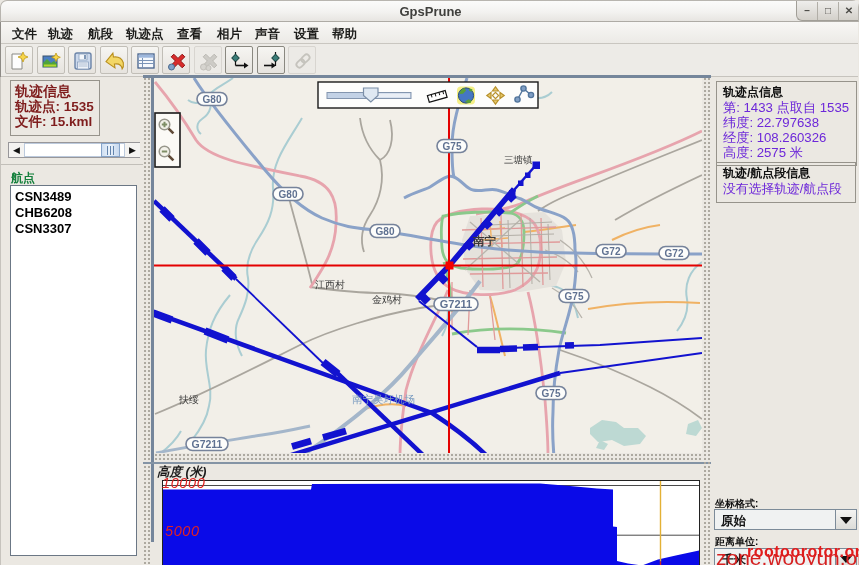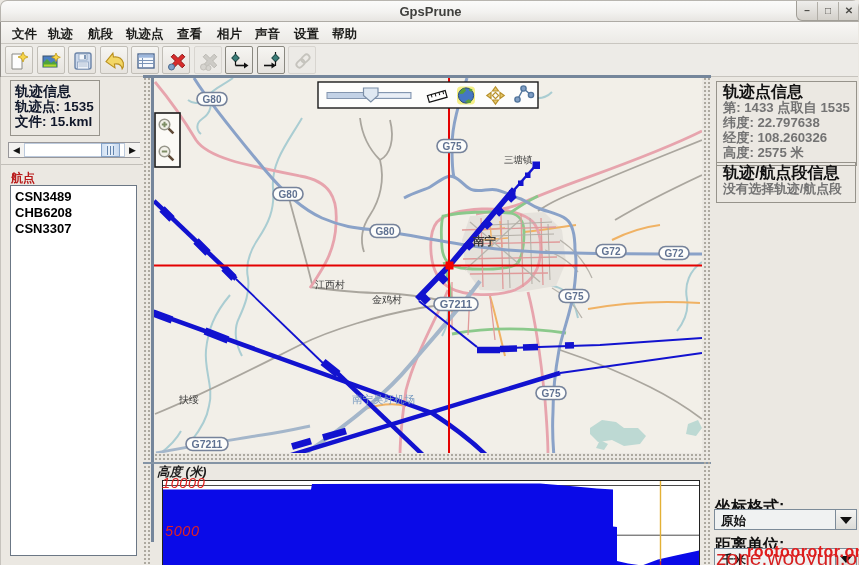--- a/index.html
+++ b/index.html
@@ -13,47 +13,47 @@
 #menubar{position:absolute;left:1px;top:22px;width:857px;height:22px;background:linear-gradient(#f8f7f5,#eceae6);border-bottom:1px solid #c9c6c0;}
 #menubar span{position:absolute;top:4px;font-size:12.5px;font-weight:bold;color:#1d1d1b;}
 
 #toolbar{position:absolute;left:1px;top:44px;width:857px;height:33px;background:#edebe7;border-bottom:1px solid #c6c3bd;}
 .tbtn{position:absolute;top:2px;width:28px;height:28px;border:1px solid #c1beb7;border-radius:2px;background:linear-gradient(#f6f5f2,#e6e3de);}
 .tbtn svg{position:absolute;left:3px;top:3px;}
 .tbtn.dis{border-color:#d8d5d0;background:#eceae6;}
 
 #leftpanel{position:absolute;left:0;top:77px;width:143px;height:488px;background:#ebe8e2;border-left:1px solid #c6c3bd;}
 #infobox{position:absolute;left:9px;top:2.5px;width:90px;height:56px;border:1px solid #96938b;}
-#infobox div{margin:0 0 0 4px;font-size:13.5px;font-weight:bold;color:#0f172a;line-height:15px;white-space:nowrap;}
+#infobox div{margin:0 0 0 4px;font-size:13.5px;font-weight:bold;color:#7f1d1d;line-height:15px;white-space:nowrap;}
 #hscroll{position:absolute;left:7px;top:65px;width:132px;height:16px;border:1px solid #98979a;background:#fbfbfb;}
 .sbtn{position:absolute;top:0;width:15px;height:14px;background:#f4f3f1;font-size:9px;line-height:14px;text-align:center;color:#111;}
 #strack{position:absolute;left:15px;top:0;width:101px;height:14px;border:1px solid #bccadd;background:#fff;}
 #sthumb{position:absolute;left:92px;top:0;width:19px;height:14px;background:linear-gradient(90deg,#cfdff2,#eaf2fb 45%,#c7d8ee);border:1px solid #85a3c9;}
 #sthumb:before{content:"";position:absolute;left:4.5px;top:2px;width:8px;height:9px;background:repeating-linear-gradient(90deg,#6384ad 0,#6384ad 1px,transparent 1px,transparent 3px);}
 #lsep{position:absolute;left:0px;top:86.5px;width:142px;height:1px;background:#c2bfb9;}
-#wplabel{position:absolute;left:10px;top:93px;font-size:12px;font-weight:bold;color:#b91c1c;}
+#wplabel{position:absolute;left:10px;top:93px;font-size:12px;font-weight:bold;color:#15803d;}
 #wplist{position:absolute;left:9px;top:108px;width:127px;height:371px;background:#fff;border:1px solid #6b7785;}
 #wplist div{margin:0 0 0 4px;font-size:13px;font-weight:bold;color:#000;line-height:16px;}
 
 .vdots{position:absolute;top:77px;width:8px;height:488px;background-image:radial-gradient(circle at 2px 2px,#aca89f 0.7px,transparent 1.3px);background-size:4px 4px;}
 #lsplit{left:143px;width:8px;}
 #rsplit{left:703px;width:8px;}
 #hsplit{position:absolute;left:151px;top:453px;width:551px;height:9px;border-left:3px solid #75869b;background-image:radial-gradient(circle at 2px 2px,#aca89f 0.7px,transparent 1.3px);background-size:4px 4px;}
 #topstrip{position:absolute;left:143px;top:75px;width:568px;height:3px;background:#75869b;}
 #chartstrip{position:absolute;left:143px;top:462px;width:568px;height:2px;background:#8494a5;}
 
 #mapwrap{position:absolute;left:151px;top:78px;width:551px;height:375px;background:#ebe8e2;border-left:3px solid #75869b;}
 #mapsvg{position:absolute;left:0;top:0;}
 #chartwrap{position:absolute;left:151px;top:464px;width:551px;height:78px;background:#ebe8e2;border-left:3px solid #75869b;font-style:italic;}
 
 #rightpanel{position:absolute;left:711px;top:77px;width:148px;height:488px;background:#ebe8e2;}
 .rbox{position:absolute;left:5px;border:1px solid #96938b;padding:2px 0 2px 6px;}
-.rbox .h{font-size:16px;font-weight:bold;color:#111;line-height:16px;}
-.rbox .l{font-size:13.2px;font-weight:bold;color:#737373;line-height:15.1px;white-space:nowrap;}
-.rlabel{position:absolute;left:4px;font-size:16px;font-weight:bold;color:#111;}
+.rbox .h{font-size:12px;font-weight:bold;color:#111;line-height:16px;}
+.rbox .l{font-size:13.2px;font-weight:normal;color:#6d28d9;line-height:15.1px;white-space:nowrap;}
+.rlabel{position:absolute;left:4px;font-size:10px;font-weight:bold;color:#111;}
 .combo{position:absolute;left:3px;width:143px;height:21px;background:#f0f2f2;border:1px solid #7c8b99;}
 .combo .txt{position:absolute;left:6px;top:3px;font-size:12.5px;font-weight:bold;color:#111;}
 .combo .arr{position:absolute;right:0;top:0;width:21px;height:19px;background:linear-gradient(#f4f4f2,#dcdcd8);border-left:1px solid #7c8b99;}
 .combo .arr:before{content:"";position:absolute;left:4px;top:7px;border-left:6px solid transparent;border-right:6px solid transparent;border-top:7px solid #111;}
 
 #wm1{position:absolute;left:747px;top:543px;font-size:16px;font-weight:bold;color:#e21c1c;letter-spacing:0.5px;}
 #wm2{position:absolute;left:716px;top:546px;font-size:21px;color:#d62020;}
 #winleft{position:absolute;left:0;top:22px;width:2.5px;height:543px;background:linear-gradient(90deg,#8e8b86 1px,#cfccc6 1px 2px,#e8e5df 2px);}
 </style></head>
 <body>

